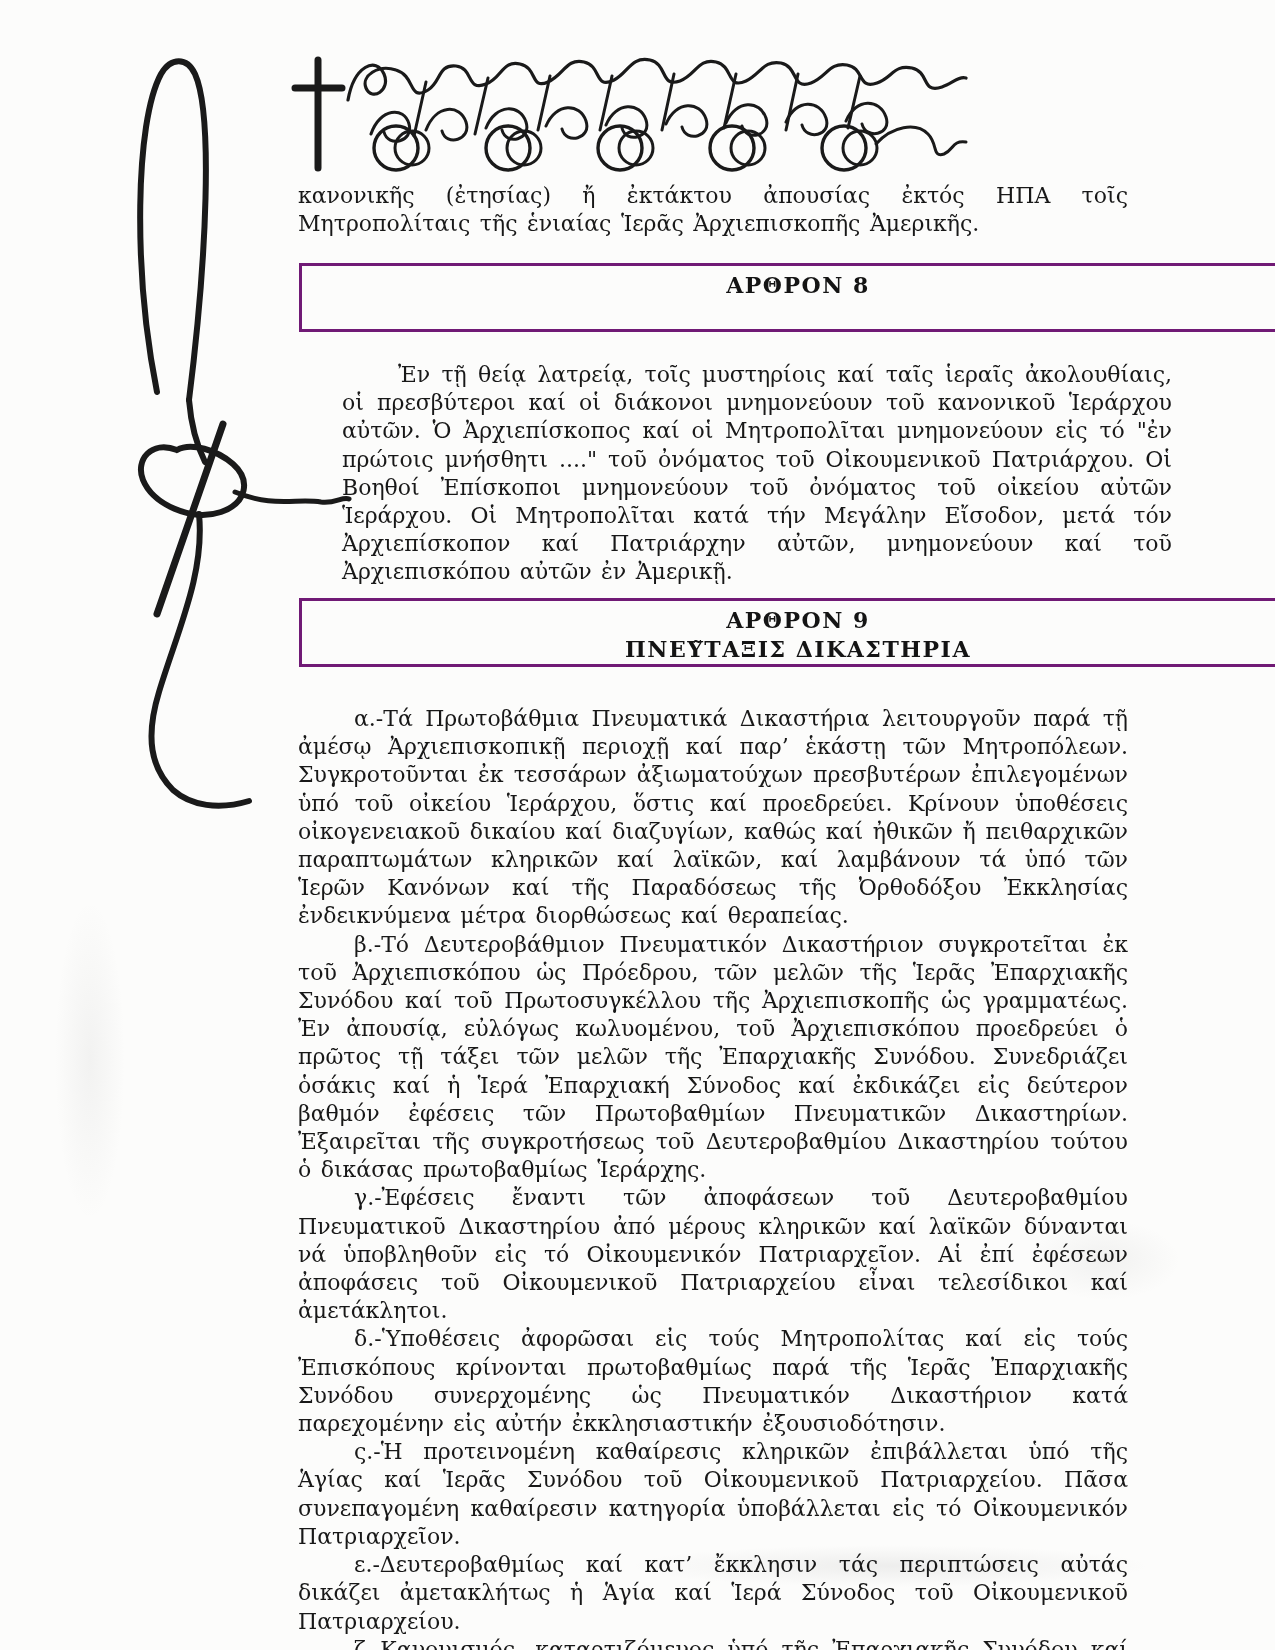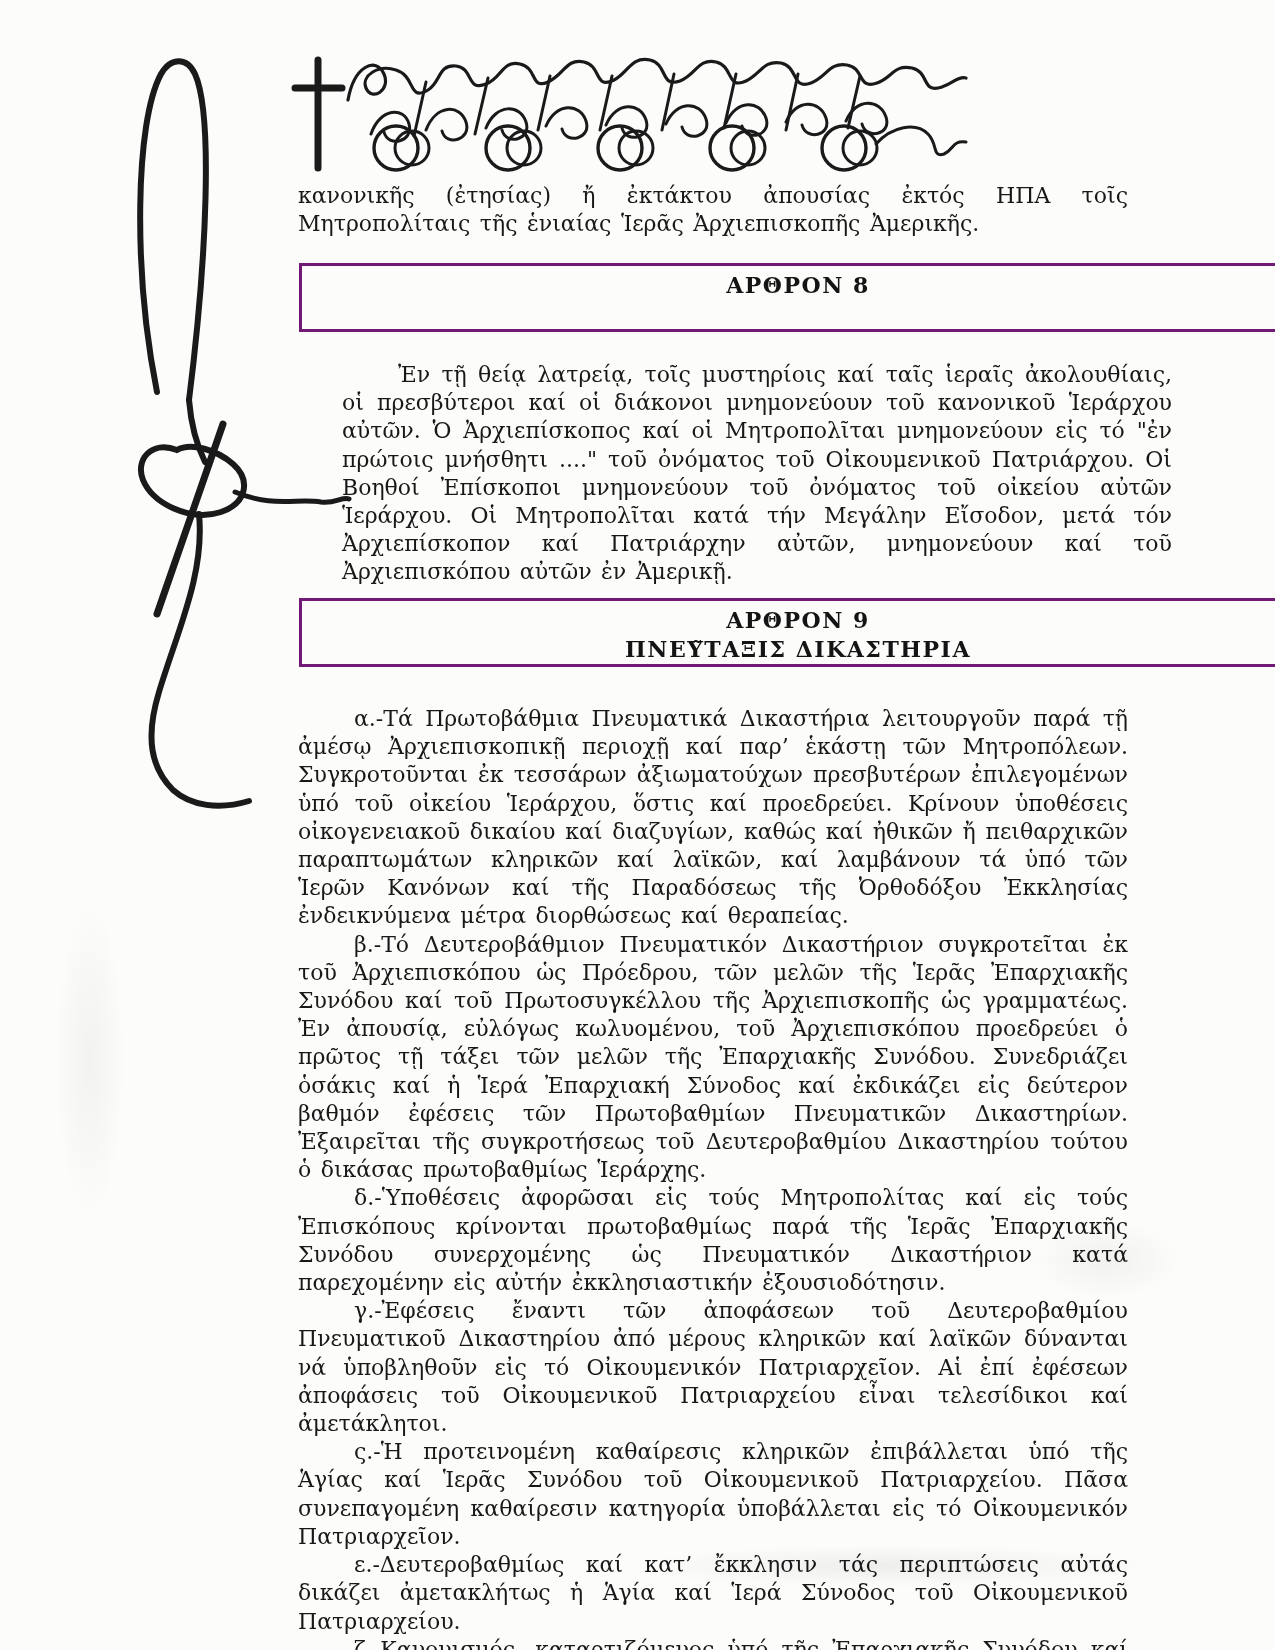--- a/index.html
+++ b/index.html
@@ -101,20 +101,20 @@
   </div>
 
   <div class="article-box box-art9">
     <div class="art-num">ΑΡΘΡΟΝ 9</div>
     <div class="art-title">ΠΝΕΥ̃ΤΑΞΙΣ ΔΙΚΑΣΤΗΡΙΑ</div>
   </div>
 
   <div class="bodytext art9-body">
     <p>α.-Τά Πρωτοβάθμια Πνευματικά Δικαστήρια λειτουργοῦν παρά τῇ ἀμέσῳ Ἀρχιεπισκοπικῇ περιοχῇ καί παρ’ ἑκάστῃ τῶν Μητροπόλεων. Συγκροτοῦνται ἐκ τεσσάρων ἀξιωματούχων πρεσβυτέρων ἐπιλεγομένων ὑπό τοῦ οἰκείου Ἱεράρχου, ὅστις καί προεδρεύει. Κρίνουν ὑποθέσεις οἰκογενειακοῦ δικαίου καί διαζυγίων, καθώς καί ἠθικῶν ἤ πειθαρχικῶν παραπτωμάτων κληρικῶν καί λαϊκῶν, καί λαμβάνουν τά ὑπό τῶν Ἱερῶν Κανόνων καί τῆς Παραδόσεως τῆς Ὀρθοδόξου Ἐκκλησίας ἐνδεικνύμενα μέτρα διορθώσεως καί θεραπείας.</p>
     <p>β.-Τό Δευτεροβάθμιον Πνευματικόν Δικαστήριον συγκροτεῖται ἐκ τοῦ Ἀρχιεπισκόπου ὡς Πρόεδρου, τῶν μελῶν τῆς Ἱερᾶς Ἐπαρχιακῆς Συνόδου καί τοῦ Πρωτοσυγκέλλου τῆς Ἀρχιεπισκοπῆς ὡς γραμματέως. Ἐν ἀπουσίᾳ, εὐλόγως κωλυομένου, τοῦ Ἀρχιεπισκόπου προεδρεύει ὁ πρῶτος τῇ τάξει τῶν μελῶν τῆς Ἐπαρχιακῆς Συνόδου. Συνεδριάζει ὁσάκις καί ἡ Ἱερά Ἐπαρχιακή Σύνοδος καί ἐκδικάζει εἰς δεύτερον βαθμόν ἐφέσεις τῶν Πρωτοβαθμίων Πνευματικῶν Δικαστηρίων. Ἐξαιρεῖται τῆς συγκροτήσεως τοῦ Δευτεροβαθμίου Δικαστηρίου τούτου ὁ δικάσας πρωτοβαθμίως Ἱεράρχης.</p>
+    <p>γ.-Ἐφέσεις ἔναντι τῶν ἀποφάσεων τοῦ Δευτεροβαθμίου Πνευματικοῦ Δικαστηρίου ἀπό μέρους κληρικῶν καί λαϊκῶν δύνανται νά ὑποβληθοῦν εἰς τό Οἰκουμενικόν Πατριαρχεῖον. Αἱ ἐπί ἐφέσεων ἀποφάσεις τοῦ Οἰκουμενικοῦ Πατριαρχείου εἶναι τελεσίδικοι καί ἀμετάκλητοι.</p>
     <p>δ.-Ὑποθέσεις ἀφορῶσαι εἰς τούς Μητροπολίτας καί εἰς τούς Ἐπισκόπους κρίνονται πρωτοβαθμίως παρά τῆς Ἱερᾶς Ἐπαρχιακῆς Συνόδου συνερχομένης ὡς Πνευματικόν Δικαστήριον κατά παρεχομένην εἰς αὐτήν ἐκκλησιαστικήν ἐξουσιοδότησιν.</p>
-    <p>γ.-Ἐφέσεις ἔναντι τῶν ἀποφάσεων τοῦ Δευτεροβαθμίου Πνευματικοῦ Δικαστηρίου ἀπό μέρους κληρικῶν καί λαϊκῶν δύνανται νά ὑποβληθοῦν εἰς τό Οἰκουμενικόν Πατριαρχεῖον. Αἱ ἐπί ἐφέσεων ἀποφάσεις τοῦ Οἰκουμενικοῦ Πατριαρχείου εἶναι τελεσίδικοι καί ἀμετάκλητοι.</p>
     <p>ς.-Ἡ προτεινομένη καθαίρεσις κληρικῶν ἐπιβάλλεται ὑπό τῆς Ἁγίας καί Ἱερᾶς Συνόδου τοῦ Οἰκουμενικοῦ Πατριαρχείου. Πᾶσα συνεπαγομένη καθαίρεσιν κατηγορία ὑποβάλλεται εἰς τό Οἰκουμενικόν Πατριαρχεῖον.</p>
     <p>ε.-Δευτεροβαθμίως καί κατ’ ἔκκλησιν τάς περιπτώσεις αὐτάς δικάζει ἀμετακλήτως ἡ Ἁγία καί Ἱερά Σύνοδος τοῦ Οἰκουμενικοῦ Πατριαρχείου.</p>
     <p>ζ.-Κανονισμός, καταρτιζόμενος ὑπό τῆς Ἐπαρχιακῆς Συνόδου καί ἐγκρινόμενος ὑπό τοῦ Οἰκουμενικοῦ Πατριαρχείου, ρυθμίζει τά τῆς λειτουργίας τῶν Πνευματικῶν Μητροπόλεων.</p>
   </div>
 
 </div>
 
 </body></html>

